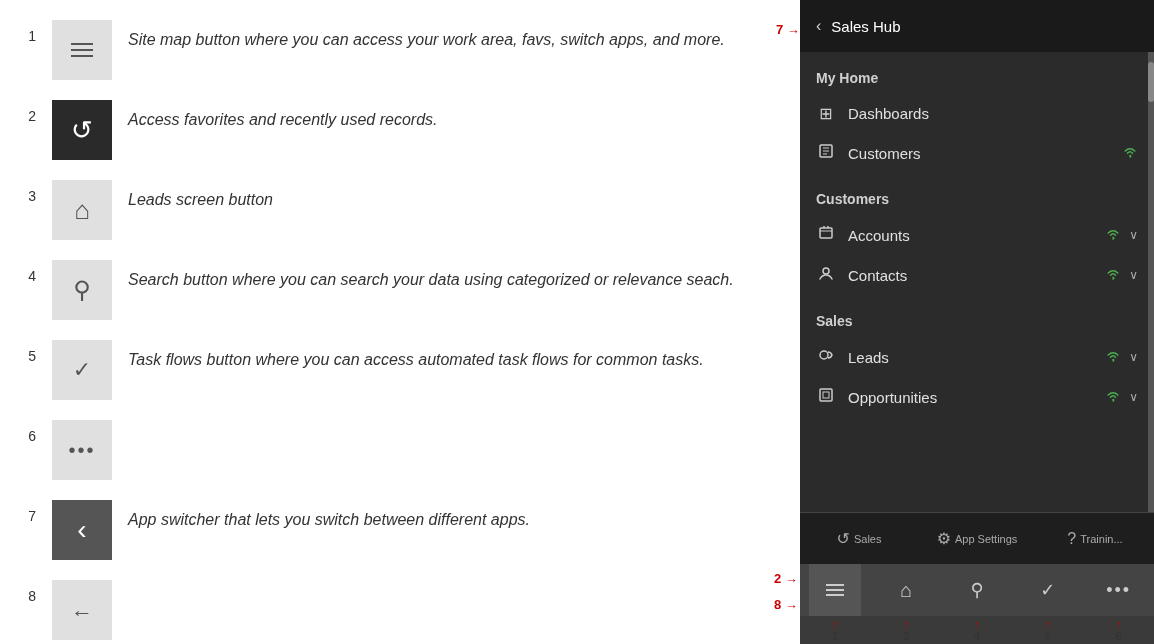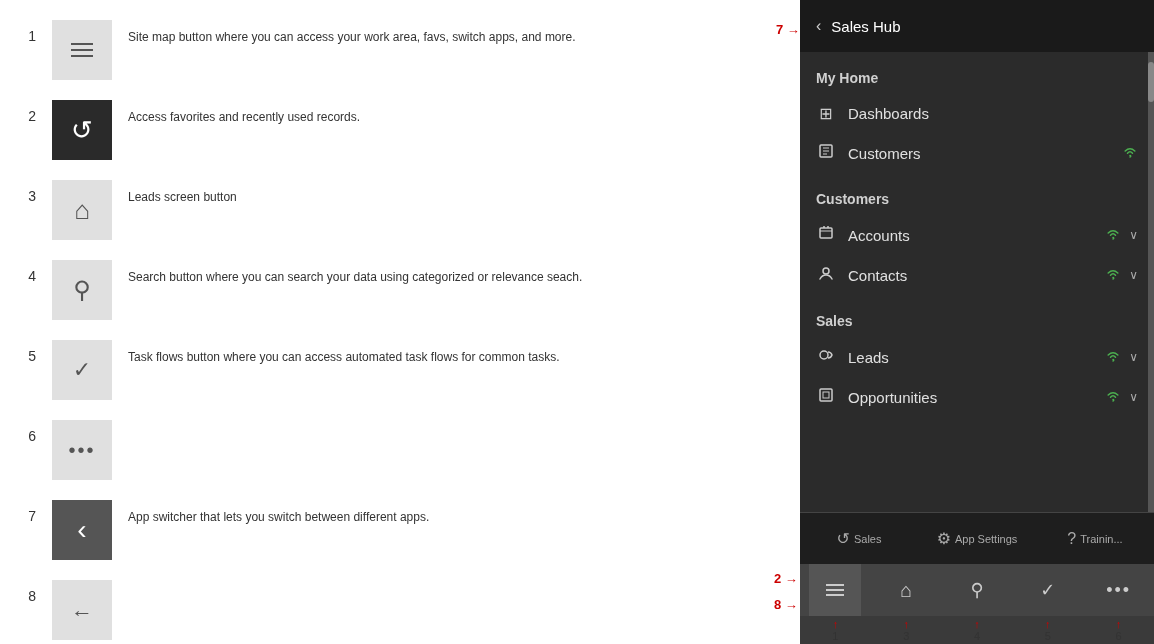--- a/index.html
+++ b/index.html
@@ -52,25 +52,26 @@
       background: #2a2a2a;
       color: #fff;
     }
 
     .item-icon-box.medium-dark {
       background: #555;
       color: #fff;
     }
 
     .item-description {
-      font-size: 12px;
+      font-size: 16px;
       color: #333;
       line-height: 1.5;
       flex: 1;
       padding-top: 8px;
+      font-style: italic;
     }
 
     
     .right-panel {
       width: 354px;
       background: #2b2b2b;
       color: #fff;
       display: flex;
       flex-direction: column;
       position: relative;

